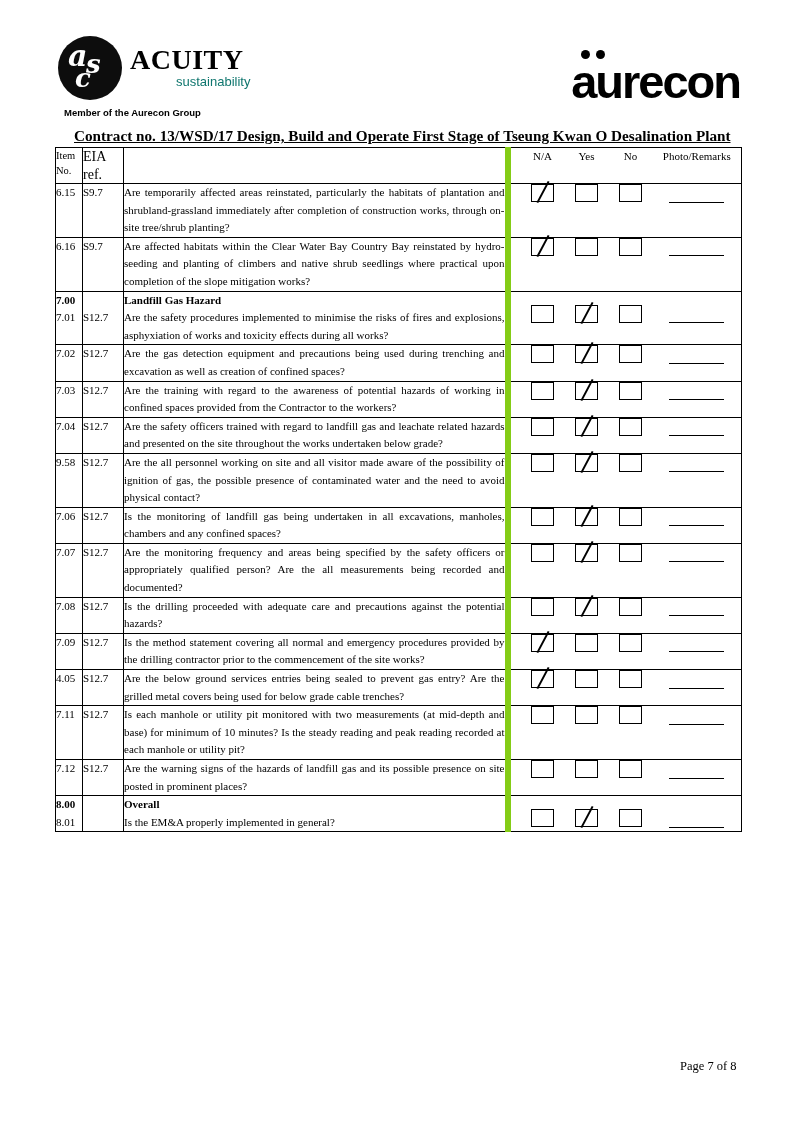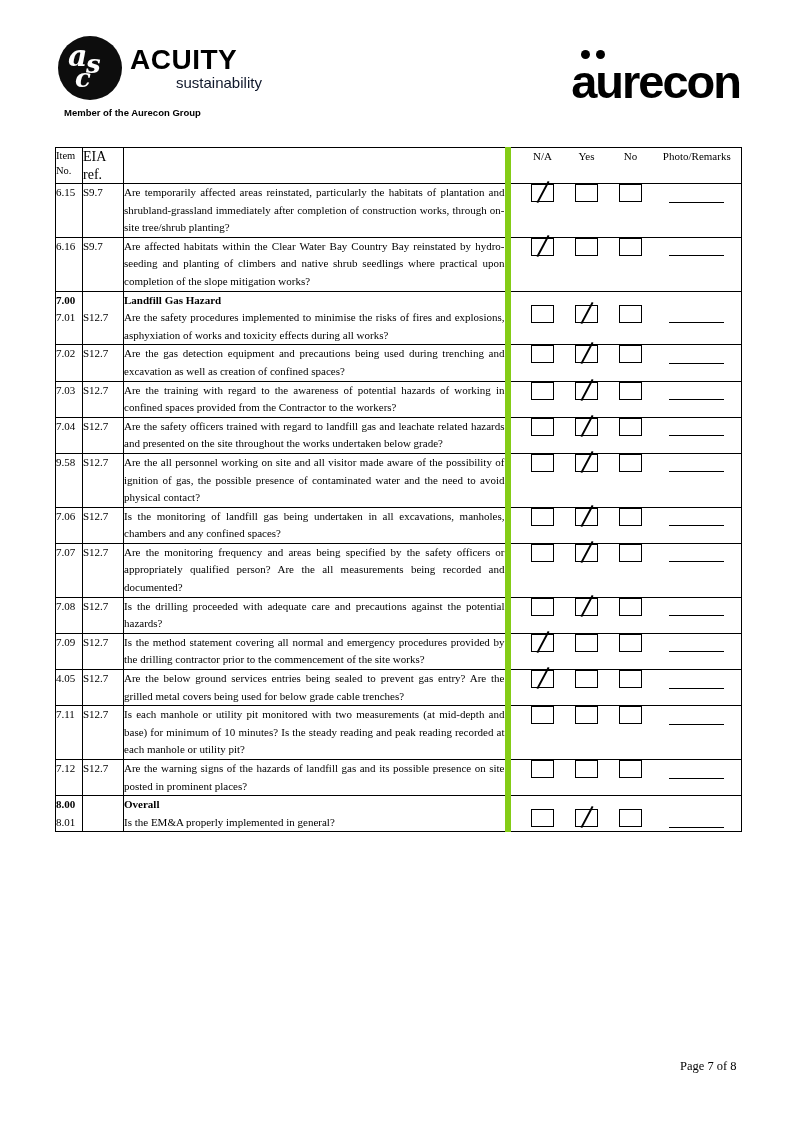--- a/index.html
+++ b/index.html
@@ -9,23 +9,23 @@
   
   .doc-header{position:absolute;top:36px;left:58px;right:54px;display:flex;
               justify-content:space-between;align-items:flex-start}
   .acuity-top{display:flex;align-items:flex-start;gap:8px}
   .badge{width:64px;height:64px;border-radius:50%;background:#0d0d0d;position:relative;flex:0 0 auto}
   .badge span{position:absolute;color:#fff;font-family:"DejaVu Serif",serif;font-style:italic;
               font-weight:bold;line-height:1}
   .badge .m-a{left:10px;top:5px;font-size:30px}
   .badge .m-s{left:28px;top:15px;font-size:26px}
   .badge .m-c{left:17px;top:29px;font-size:26px}
-  .acuity-name{font-family:Liberation Sans, sans-serif;font-weight:bold;font-size:28px;
+  .acuity-name{font-family:Liberation Serif, serif;font-weight:bold;font-size:28px;
                letter-spacing:.5px;line-height:1;margin-top:10px}
-  .acuity-sub{font-family:"Liberation Sans",sans-serif;font-size:15px;color:#0f172a;
+  .acuity-sub{font-family:"Liberation Sans",sans-serif;font-size:13px;color:#0f766e;
               margin-left:46px;line-height:1.25}
   .acuity-member{font-family:"Liberation Sans",sans-serif;font-weight:bold;font-size:9.5px;
                  margin-top:7px;margin-left:6px}
   .aurecon-wrap{position:relative;padding-top:16px;margin-top:6px}
   .aurecon-dots{position:absolute;top:8px;left:10px;display:flex;gap:6px}
   .aurecon-dots i{width:9px;height:9px;background:#000;border-radius:50%;display:block}
   .aurecon-text{font-family:"Liberation Sans",sans-serif;font-weight:800;font-size:47px;
                 letter-spacing:-2px;line-height:1}
 
   
@@ -87,20 +87,21 @@
 
     <div class="aurecon-wrap">
       <span class="aurecon-dots">
           <i></i>
           <i></i>
         </span>
       <span class="aurecon-text">aurecon</span>
     </div>
   </header>
 
+  <div class="doc-title">Contract no. 13/WSD/17 Design, Build and Operate First Stage of Tseung Kwan O Desalination Plant</div>
 
   <table class="checklist">
     <colgroup>
       <col style="width:27px">
         <col style="width:41px">
         <col style="width:384px">
         <col style="width:234px">
     </colgroup>
     <tbody id="rows">
       <tr class="hrow">

